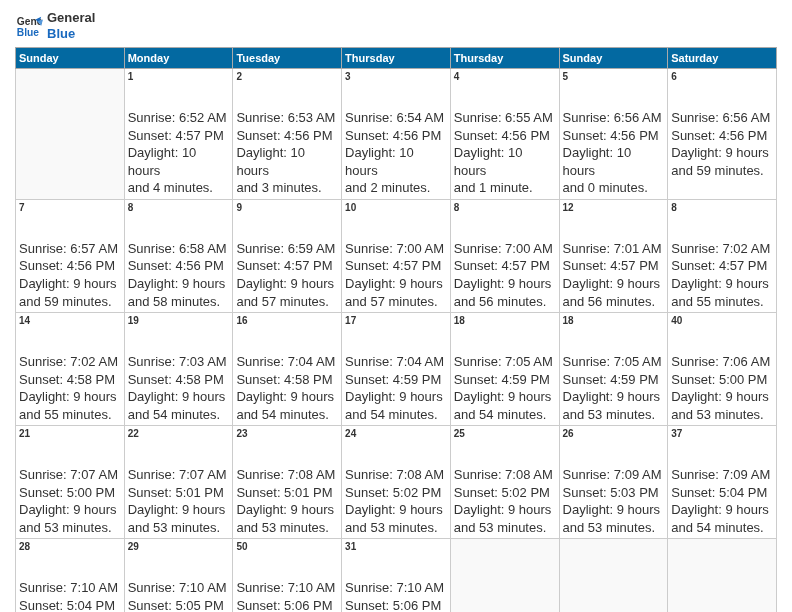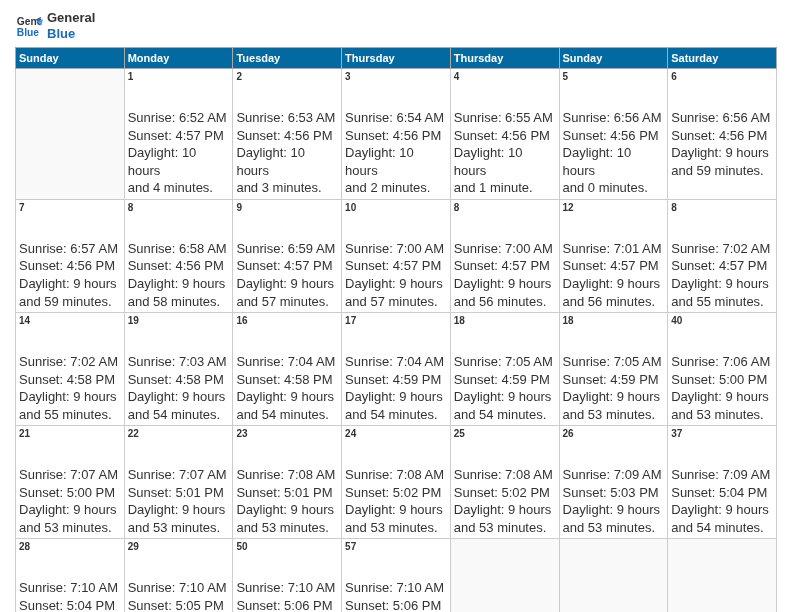--- a/index.html
+++ b/index.html
@@ -253,21 +253,21 @@
           </td>
           <td>
             <span class="day-num">29</span>
             <div class="day-info">Sunrise: 7:10 AM<br>Sunset: 5:05 PM<br>Daylight: 9 hours<br>and 55 minutes.</div>
           </td>
           <td>
             <span class="day-num">50</span>
             <div class="day-info">Sunrise: 7:10 AM<br>Sunset: 5:06 PM<br>Daylight: 9 hours<br>and 55 minutes.</div>
           </td>
           <td>
-            <span class="day-num">57</span>
+            <span class="day-num">31</span>
             <div class="day-info">Sunrise: 7:10 AM<br>Sunset: 5:06 PM<br>Daylight: 9 hours<br>and 55 minutes.</div>
           </td>
           <td class="empty-cell"></td>
           <td class="empty-cell"></td>
           <td class="empty-cell"></td>
         </tr>
       </tbody>
   </table>
 </div>
 

